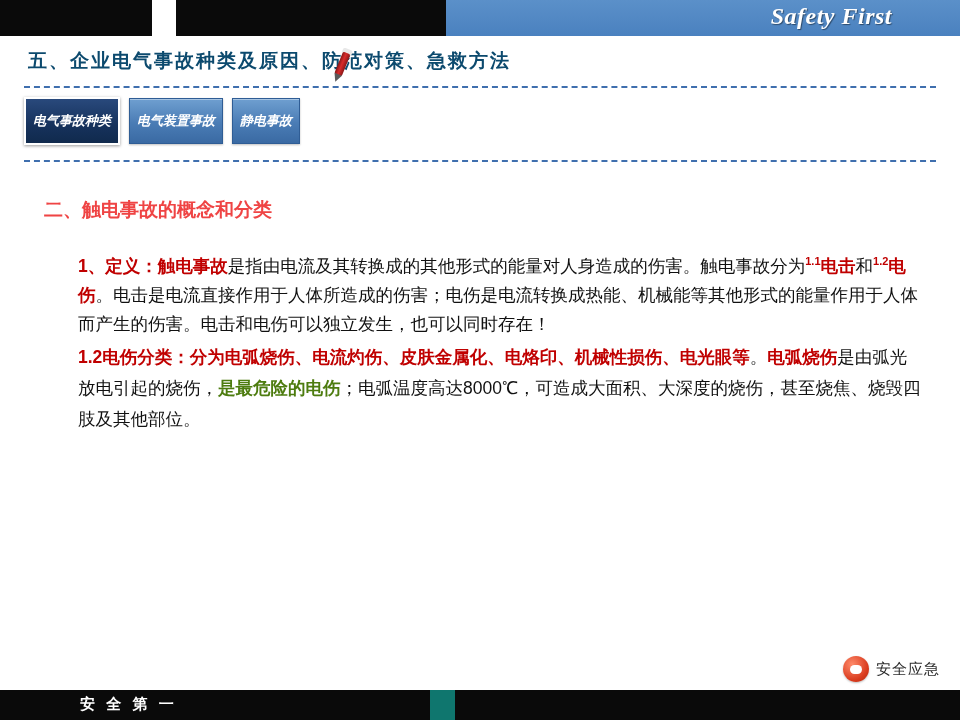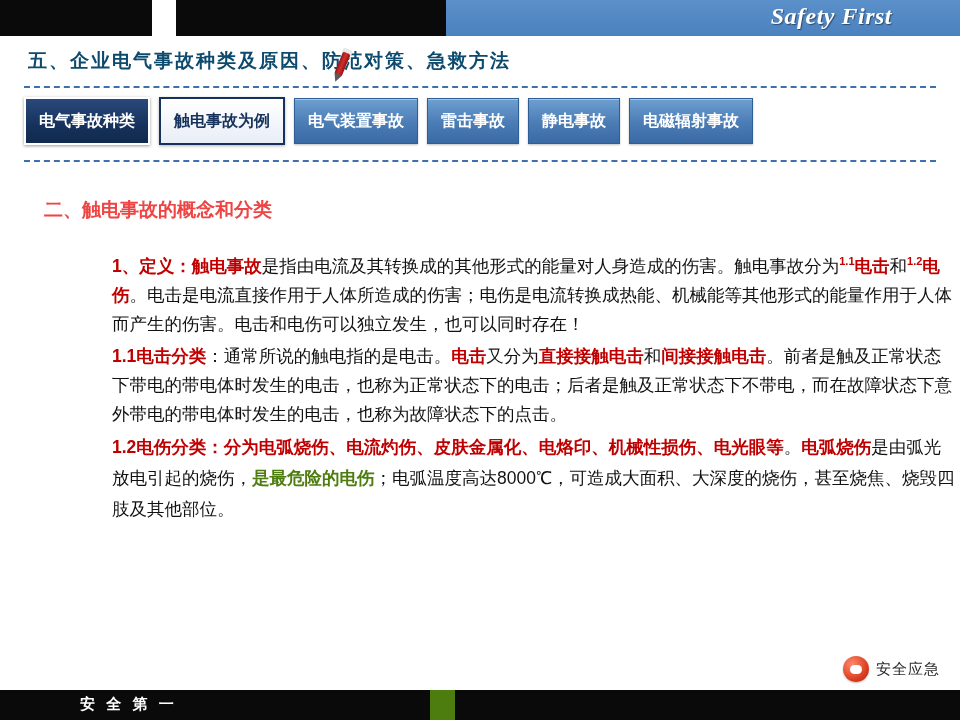--- a/index.html
+++ b/index.html
@@ -100,28 +100,29 @@
     width: 916px; height: 58px;
     display: flex;
     align-items: center;
     gap: 9px;
   }
   .tab {
     height: 44px;
     display: flex;
     align-items: center;
     justify-content: center;
-    padding: 0 13px;
-    font-size: 16px;
+    padding: 0 7px;
+    font-size: 13px;
     font-weight: bold;
     color: #ffffff;
     background: linear-gradient(180deg,#6f9fd0 0%,#4a7cb5 55%,#3a6aa3 100%);
     border: 1px solid #2f5d95;
     box-shadow: inset 0 1px 0 rgba(255,255,255,0.4), 0 1px 2px rgba(0,0,0,0.25);
     white-space: nowrap;
+    font-style: italic;
   }
   .tab.dark {
     background: linear-gradient(180deg,#29497c 0%,#16325c 60%,#102a4d 100%);
     border: 2px solid #ffffff;
     box-shadow: 0 1px 3px rgba(0,0,0,0.4);
   }
   .tab.active {
     background: linear-gradient(180deg,#ffffff 0%,#e8eef6 100%);
     color: #16325c;
     border: 2px solid #16325c;
@@ -137,38 +138,37 @@
     color: #ef4444;
   }
 
   .content {
     position: absolute;
     left: 78px; top: 247px;
     width: 844px;
     font-size: 17.5px;
     line-height: 29px;
     color: #1a1a1a;
-    margin-left: 34px;
   }
   .content p { margin: 0 0 3px 0; }
   .p-indent { text-indent: 0; }
   .red { color: #c00000; font-weight: bold; }
   .bk { color: #4d7c0f; font-weight: bold; }
   .sup { font-size: 11px; vertical-align: super; color: #c00000; font-weight: bold; }
   .blkline { color: #111111; }
 
   .para2 { margin-top: 2px; }
   .para3 { margin-top: 10px; line-height: 31px; }
 
   
   .bottombar {
     position: absolute;
     left: 0; top: 690px;
     width: 960px; height: 30px;
-    background: #4d7c0f;
+    background: #0f766e;
   }
   .bottombar .blk1 {
     position: absolute; left: 0; top: 0;
     width: 430px; height: 30px;
     background: #0a0a0a;
   }
   .bottombar .blk2 {
     position: absolute; left: 455px; top: 0;
     width: 505px; height: 30px;
     background: #0a0a0a;
@@ -227,48 +227,36 @@
   <div class="cap"></div>
   <div class="body"></div>
   <div class="tip"></div>
 </div>
 
 <div class="tabstrip"></div>
 <div class="tabs">
   <div class="tab dark">
     <span>电气事故种类</span>
   </div>
-  <div class="tab active">
-    <span>触电事故为例</span>
-  </div>
   <div class="tab">
     <span>电气装置事故</span>
   </div>
   <div class="tab">
-    <span>雷击事故</span>
-  </div>
-  <div class="tab">
     <span>静电事故</span>
-  </div>
-  <div class="tab">
-    <span>电磁辐射事故</span>
   </div>
 </div>
 
 <div class="subhead">二、触电事故的概念和分类</div>
 
 <div class="content">
 
   <p class="p-indent">
     <span class="red">1、</span><span class="red">定义</span><span class="red">：</span><span class="red">触电事故</span><span class="blkline">是指由电流及其转换成的其他形式的能量对人身造成的伤害。触电事故分为</span><span class="sup">1.1</span><span class="red">电击</span><span class="blkline">和</span><span class="sup">1.2</span><span class="red">电伤</span><span class="blkline">。电击是电流直接作用于人体所造成的伤害；电伤是电流转换成热能、机械能等其他形式的能量作用于人体而产生的伤害。电击和电伤可以独立发生，也可以同时存在！</span>
   </p>
 
-  <p class="p-indent para2">
-    <span class="red">1.1电击分类</span><span class="blkline">：</span><span class="blkline">通常所说的触电指的是电击。</span><span class="red">电击</span><span class="blkline">又分为</span><span class="red">直接接触电击</span><span class="blkline">和</span><span class="red">间接接触电击</span><span class="blkline">。前者是触及正常状态下带电的带电体时发生的电击，也称为正常状态下的电击；后者是触及正常状态下不带电，而在故障状态下意外带电的带电体时发生的电击，也称为故障状态下的点击。</span>
-  </p>
 
   <p class="p-indent para3">
     <span class="red">1.2电伤分类</span><span class="red">：</span><span class="red">分为电弧烧伤、电流灼伤、皮肤金属化、电烙印、机械性损伤、电光眼等</span><span class="blkline">。</span><span class="red">电弧烧伤</span><span class="blkline">是由弧光放电引起的烧伤，</span><span class="bk">是最危险的电伤</span><span class="blkline">；电弧温度高达8000℃，可造成大面积、大深度的烧伤，甚至烧焦、烧毁四肢及其他部位。</span>
   </p>
 
 </div>
 
 <div class="wechat">
   <div class="logo"></div>
   <div class="txt">安全应急</div>

